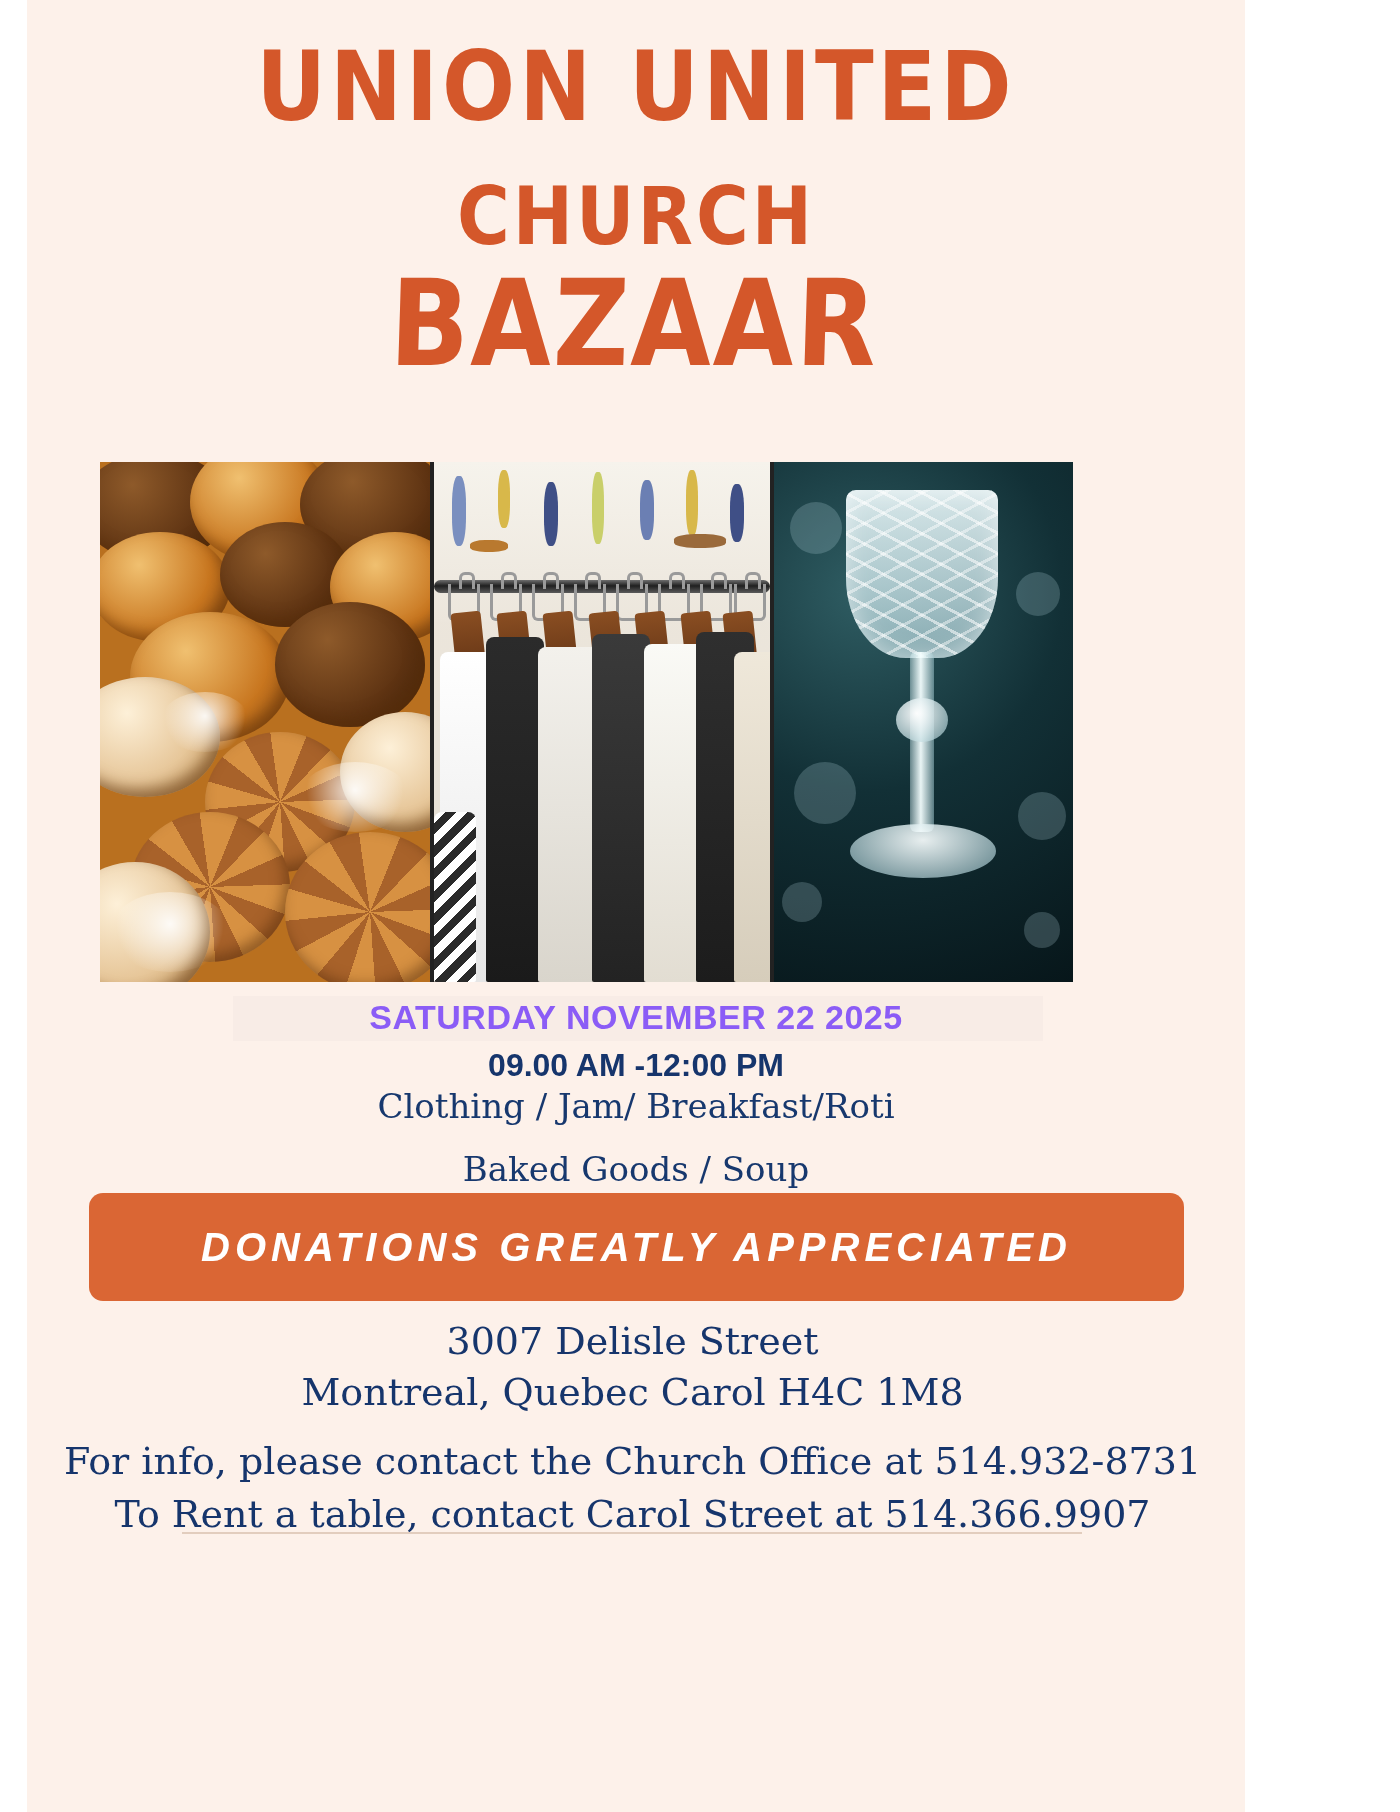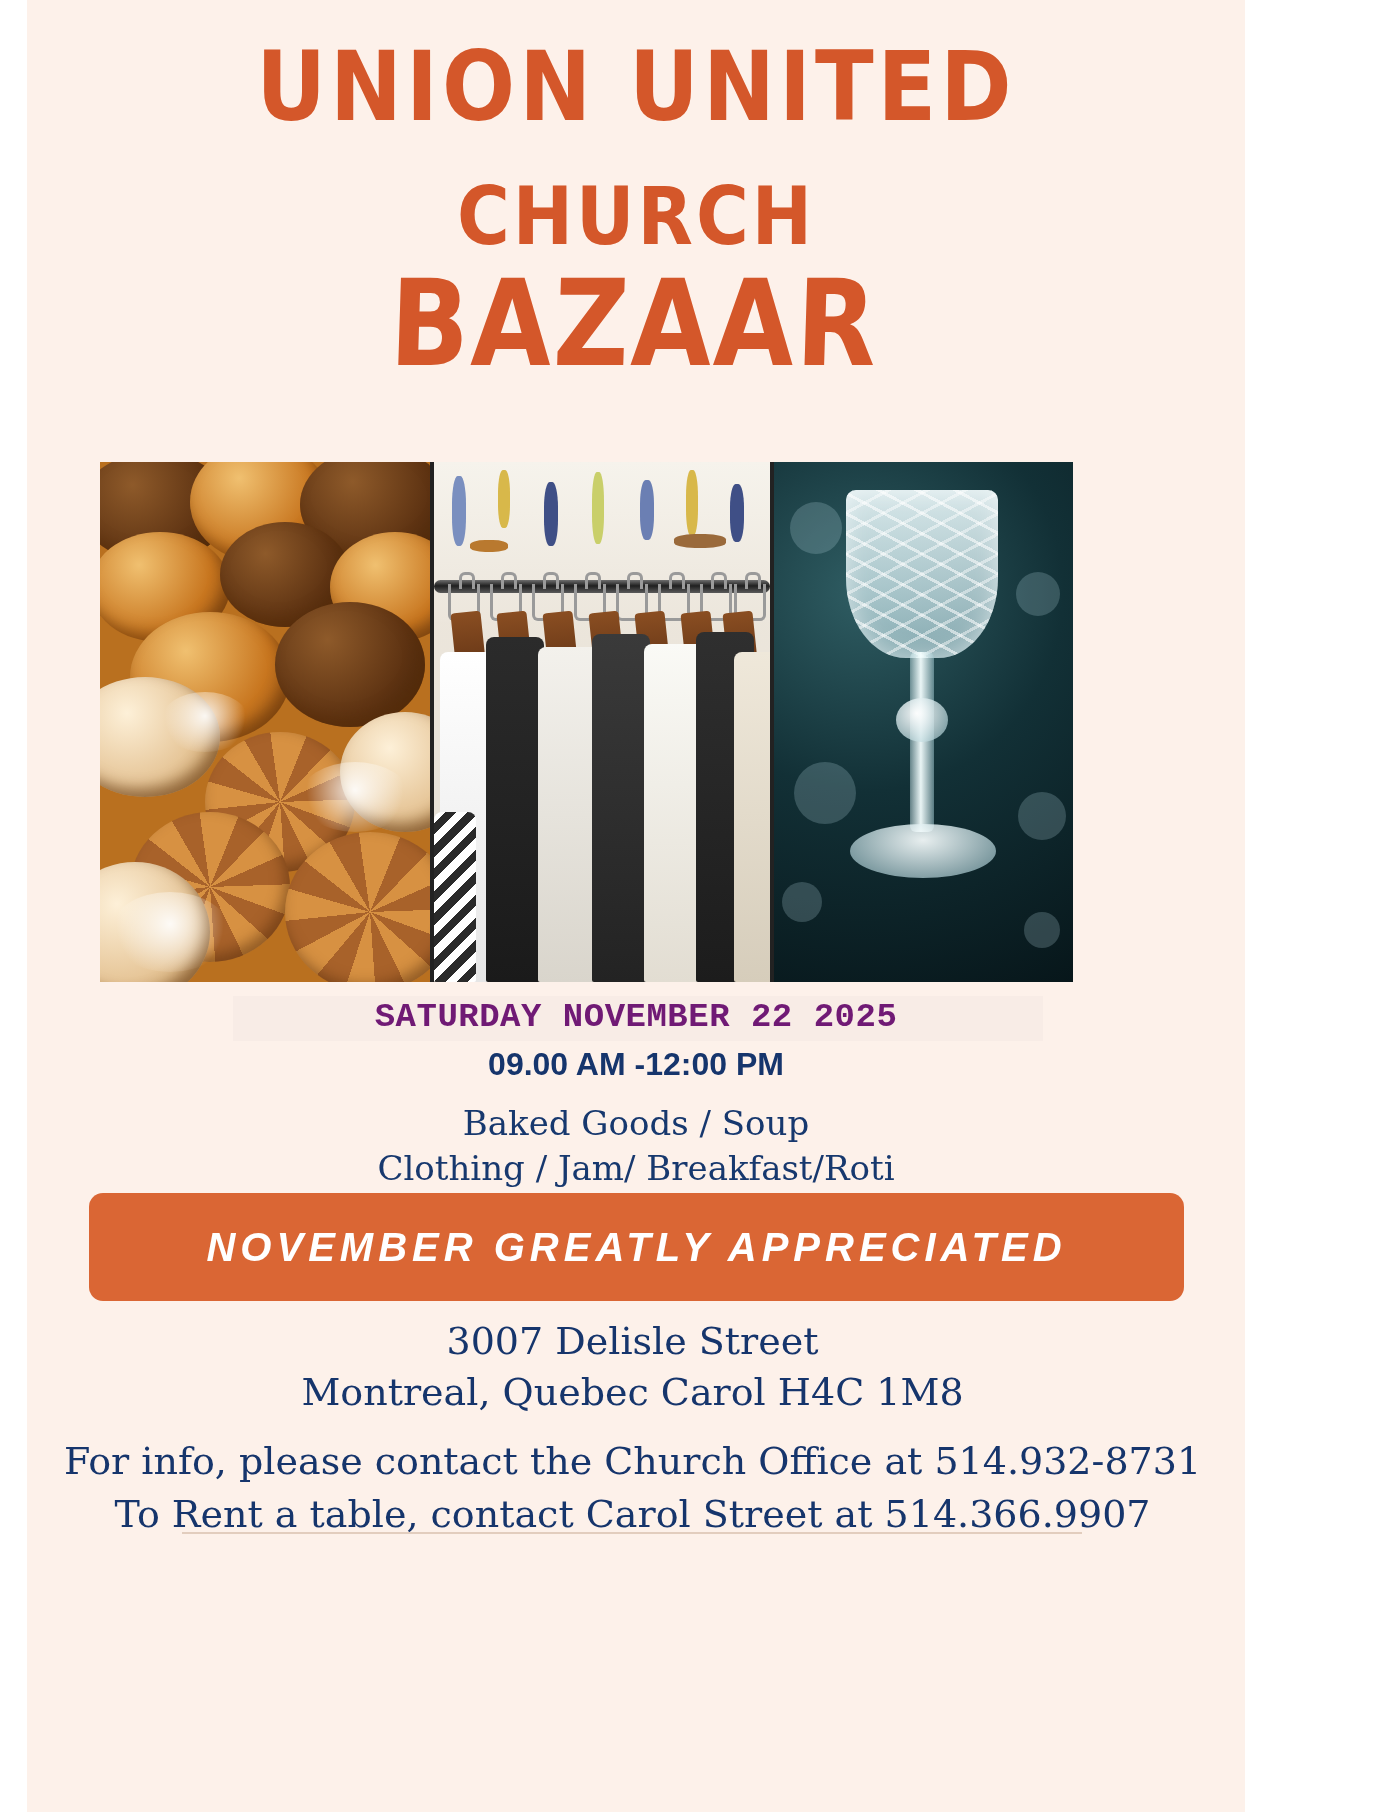--- a/index.html
+++ b/index.html
@@ -204,25 +204,25 @@
     background: #f8ece6;
   }
   .details {
     position: absolute;
     left: 0; right: 0;
     top: 998px;
     text-align: center;
     color: #1b3a72;
   }
   .date-line {
-    font-family: Liberation Mono, monospace;
+    font-family: Liberation Sans, sans-serif;
     font-weight: bold;
     font-size: 34px;
     letter-spacing: 0.5px;
-    color: #701a75;
+    color: #8b5cf6;
   }
   .time-line {
     font-family: "Liberation Sans", sans-serif;
     font-weight: bold;
     font-size: 32px;
     margin-top: 10px;
     color: #16356c;
   }
   .items-line {
     font-family: "DejaVu Serif", serif;
@@ -364,26 +364,26 @@
       <div class="goblet-knob"></div>
       <div class="goblet-foot"></div>
     </div>
 
   </div>
 
   <div class="date-band"></div>
   <div class="details">
     <div class="date-line">SATURDAY NOVEMBER 22 2025</div>
     <div class="time-line">09.00 AM -12:00 PM</div>
+    <div class="items-line" style="margin-top:0">Clothing / Jam/ Breakfast/Roti</div>
     <div class="items-line">Baked Goods / Soup</div>
-    <div class="items-line" style="margin-top:0">Clothing / Jam/ Breakfast/Roti</div>
   </div>
 
   <div class="donations">
-    <span class="donations-text">NOVEMBER GREATLY APPRECIATED</span>
+    <span class="donations-text">DONATIONS GREATLY APPRECIATED</span>
   </div>
 
   <div class="address">
     <div class="addr-1">3007 Delisle Street</div>
     <div class="addr-2">Montreal, Quebec Carol H4C 1M8</div>
     <div class="addr-3">For info, please contact the Church Office at 514.932-8731</div>
     <div class="addr-4">To Rent a table, contact Carol Street at 514.366.9907</div>
   </div>
 
   <div class="rule"></div>

